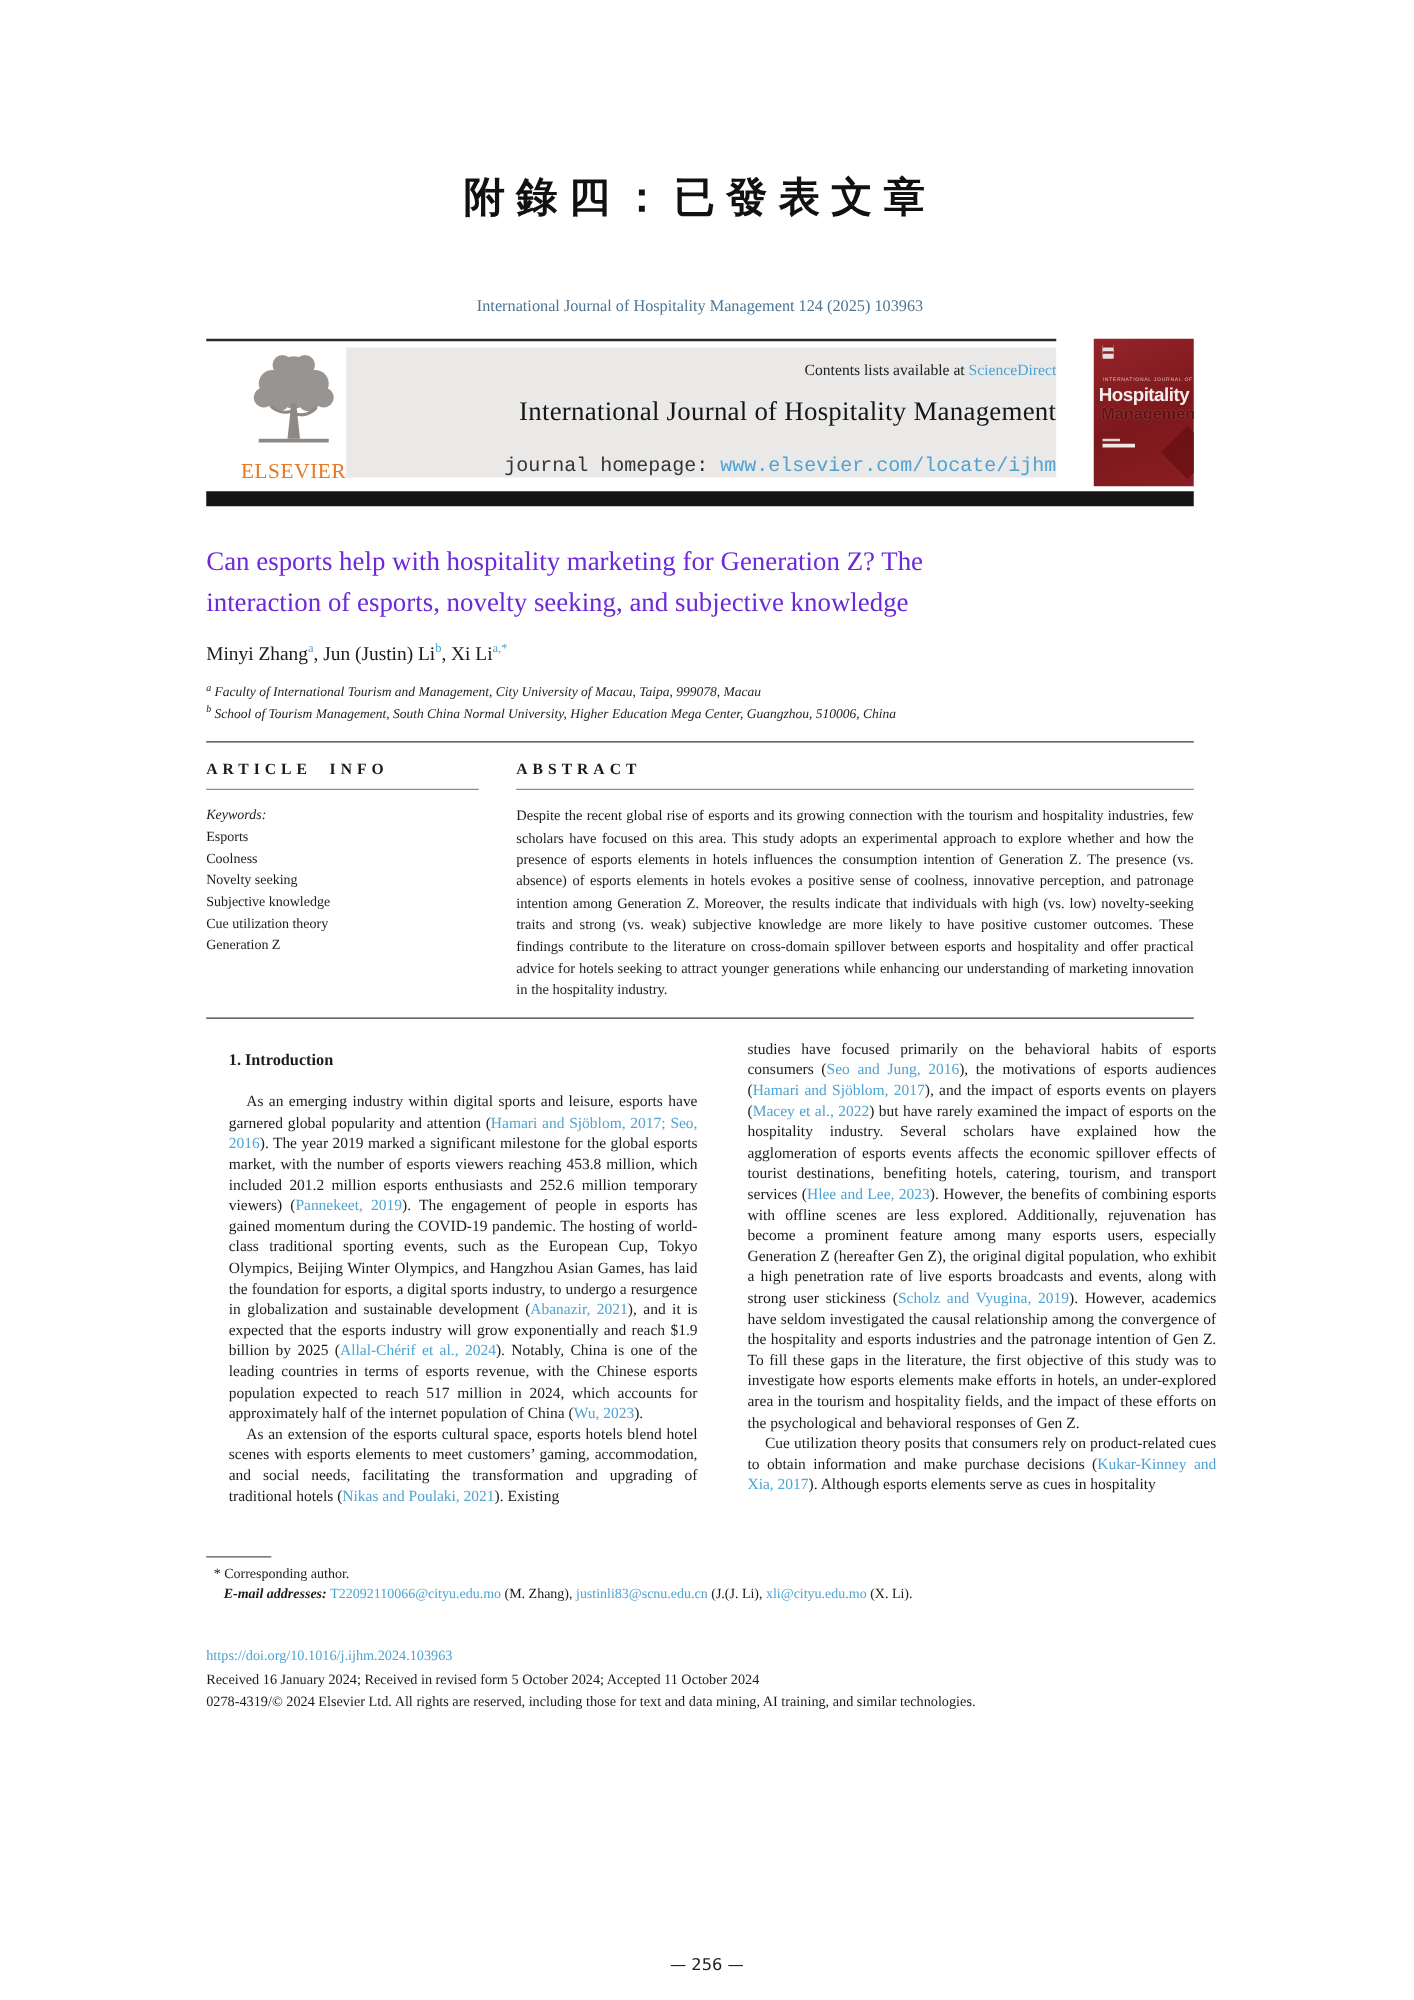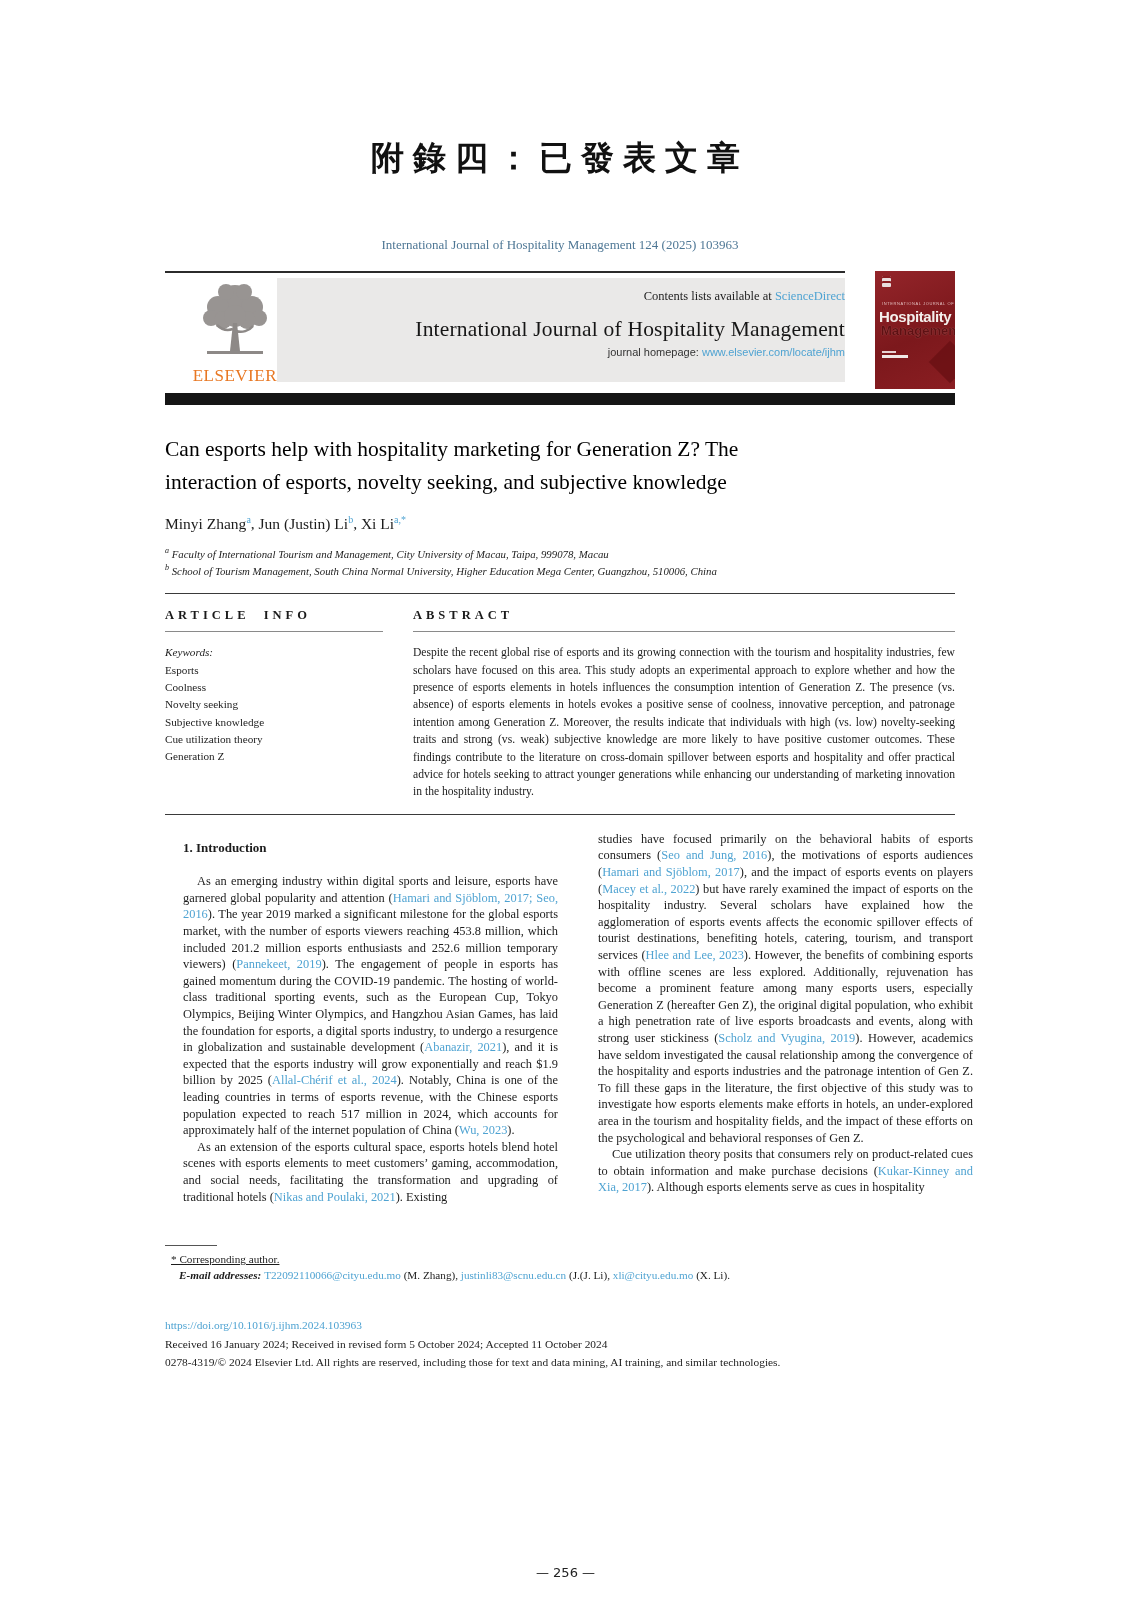--- a/index.html
+++ b/index.html
@@ -13,39 +13,39 @@
 
   .masthead{margin-top:18px;}
   .mast-row{display:flex;align-items:flex-start;height:118px;}
   .mast-left{flex:1;border-top:2px solid #2b2b2b;display:flex;}
   .logo-block{width:112px;padding-top:6px;display:flex;flex-direction:column;align-items:flex-end;}
   .elsevier-label{font-size:17px;color:#e87722;letter-spacing:.5px;margin-top:1px;}
   .grey-box{flex:1;background:#eae9e8;margin-top:5px;height:104px;text-align:right;
             padding-top:11px;box-sizing:border-box;}
   .contents-line{font-size:12.5px;color:#222;}
   .journal-title{font-size:21.5px;margin-top:13px;color:#161616;letter-spacing:.2px;}
-  .homepage-line{font-size:11px;margin-top:4px;font-family:Liberation Sans, sans-serif;color:#333;}
+  .homepage-line{font-size:16px;margin-top:22px;font-family:Liberation Mono, monospace;color:#333;}
   .lnk{color:#4fa3d2;}
   .cover{width:80px;height:118px;margin-left:30px;position:relative;overflow:hidden;
          background:linear-gradient(155deg,#94252a 0%,#7c181c 55%,#8a1e22 100%);flex:none;}
   .cover-glyph{position:absolute;left:7px;top:5px;width:9px;height:11px;background:#e9dede;
                border-radius:1px;box-shadow:inset 0 2px 0 #8a1e22,inset 0 5px 0 #e9dede,inset 0 7px 0 #8a1e22;}
   .cover-topline{position:absolute;left:0;top:30px;width:100%;text-align:left;padding-left:7px;
                  font-family:"Liberation Sans",sans-serif;font-size:4px;letter-spacing:.6px;color:#e3bfbf;}
   .cover-title1{position:absolute;left:4px;top:37px;font-family:"Liberation Sans",sans-serif;
                 font-weight:700;font-size:15px;color:#f4efec;letter-spacing:-.4px;white-space:nowrap;}
   .cover-title2{position:absolute;left:6px;top:52px;font-family:"Liberation Sans",sans-serif;
                 font-weight:700;font-size:13px;color:#5e1013;text-shadow:0 0 1px #b86b68;white-space:nowrap;}
   .cover-bar1{position:absolute;left:7px;top:80px;width:14px;height:2px;background:#e7d2d2;}
   .cover-bar2{position:absolute;left:7px;top:84px;width:26px;height:3px;background:#f0e8e6;}
   .cover-emblem{position:absolute;right:-10px;bottom:12px;width:30px;height:30px;background:#6b1114;
                 transform:rotate(45deg);opacity:.85;}
   .black-bar{height:12px;background:#151515;margin-top:4px;}
 
-  .article-title{margin-top:28px;font-size:21.5px;line-height:1.55;width:660px;color:#000000;}
+  .article-title{margin-top:28px;font-size:21.5px;line-height:1.55;width:660px;color:#6d28d9;}
   .authors{margin-top:15px;font-size:15.5px;}
   .authors sup{font-size:10px;}
   .authors .seg-sup{color:#4fa3d2;}
   .affiliations{margin-top:13px;font-size:10.8px;font-style:italic;line-height:1.6;color:#222;}
   .affiliations sup{font-size:8px;}
   .rule-full{border:none;border-top:1px solid #3a3a3a;margin:13px 0 0;}
 
   .info-grid{display:flex;margin-top:14px;}
   .info-col{width:248px;flex:none;padding-right:30px;box-sizing:border-box;}
   .abs-col{flex:1;}
@@ -56,21 +56,21 @@
   .abs-text{font-size:11.6px;line-height:1.5;text-align:justify;}
 
   .columns{display:flex;gap:40px;margin-top:16px;margin-left:18px;}
   .col{width:375px;flex:none;font-size:12.4px;line-height:1.34;text-align:justify;}
   .intro-head{font-weight:700;font-size:13px;margin:8px 0 17px;text-align:left;}
   .col p{margin:0;}
   .p-indent{text-indent:14px;}
 
   .footnote{margin-top:40px;font-size:11.2px;}
   .fn-rule{width:52px;border:none;border-top:1px solid #555;margin:0 0 7px;}
-  .fn-corr{padding-left:6px;text-decoration:underline;}
+  .fn-corr{padding-left:6px;}
   .fn-emails{margin-top:4px;padding-left:14px;}
   .seg-i{font-style:italic;font-weight:600;}
 
   .pubinfo{margin-top:35px;font-size:11.4px;line-height:1.62;}
   .doi-line{color:#4fa3d2;}
 
   .page-num{position:absolute;top:1565px;left:0;width:100%;text-align:center;
             font-family:"DejaVu Sans",sans-serif;font-size:13px;color:#222;}
   sup{line-height:0;}
 </style>

